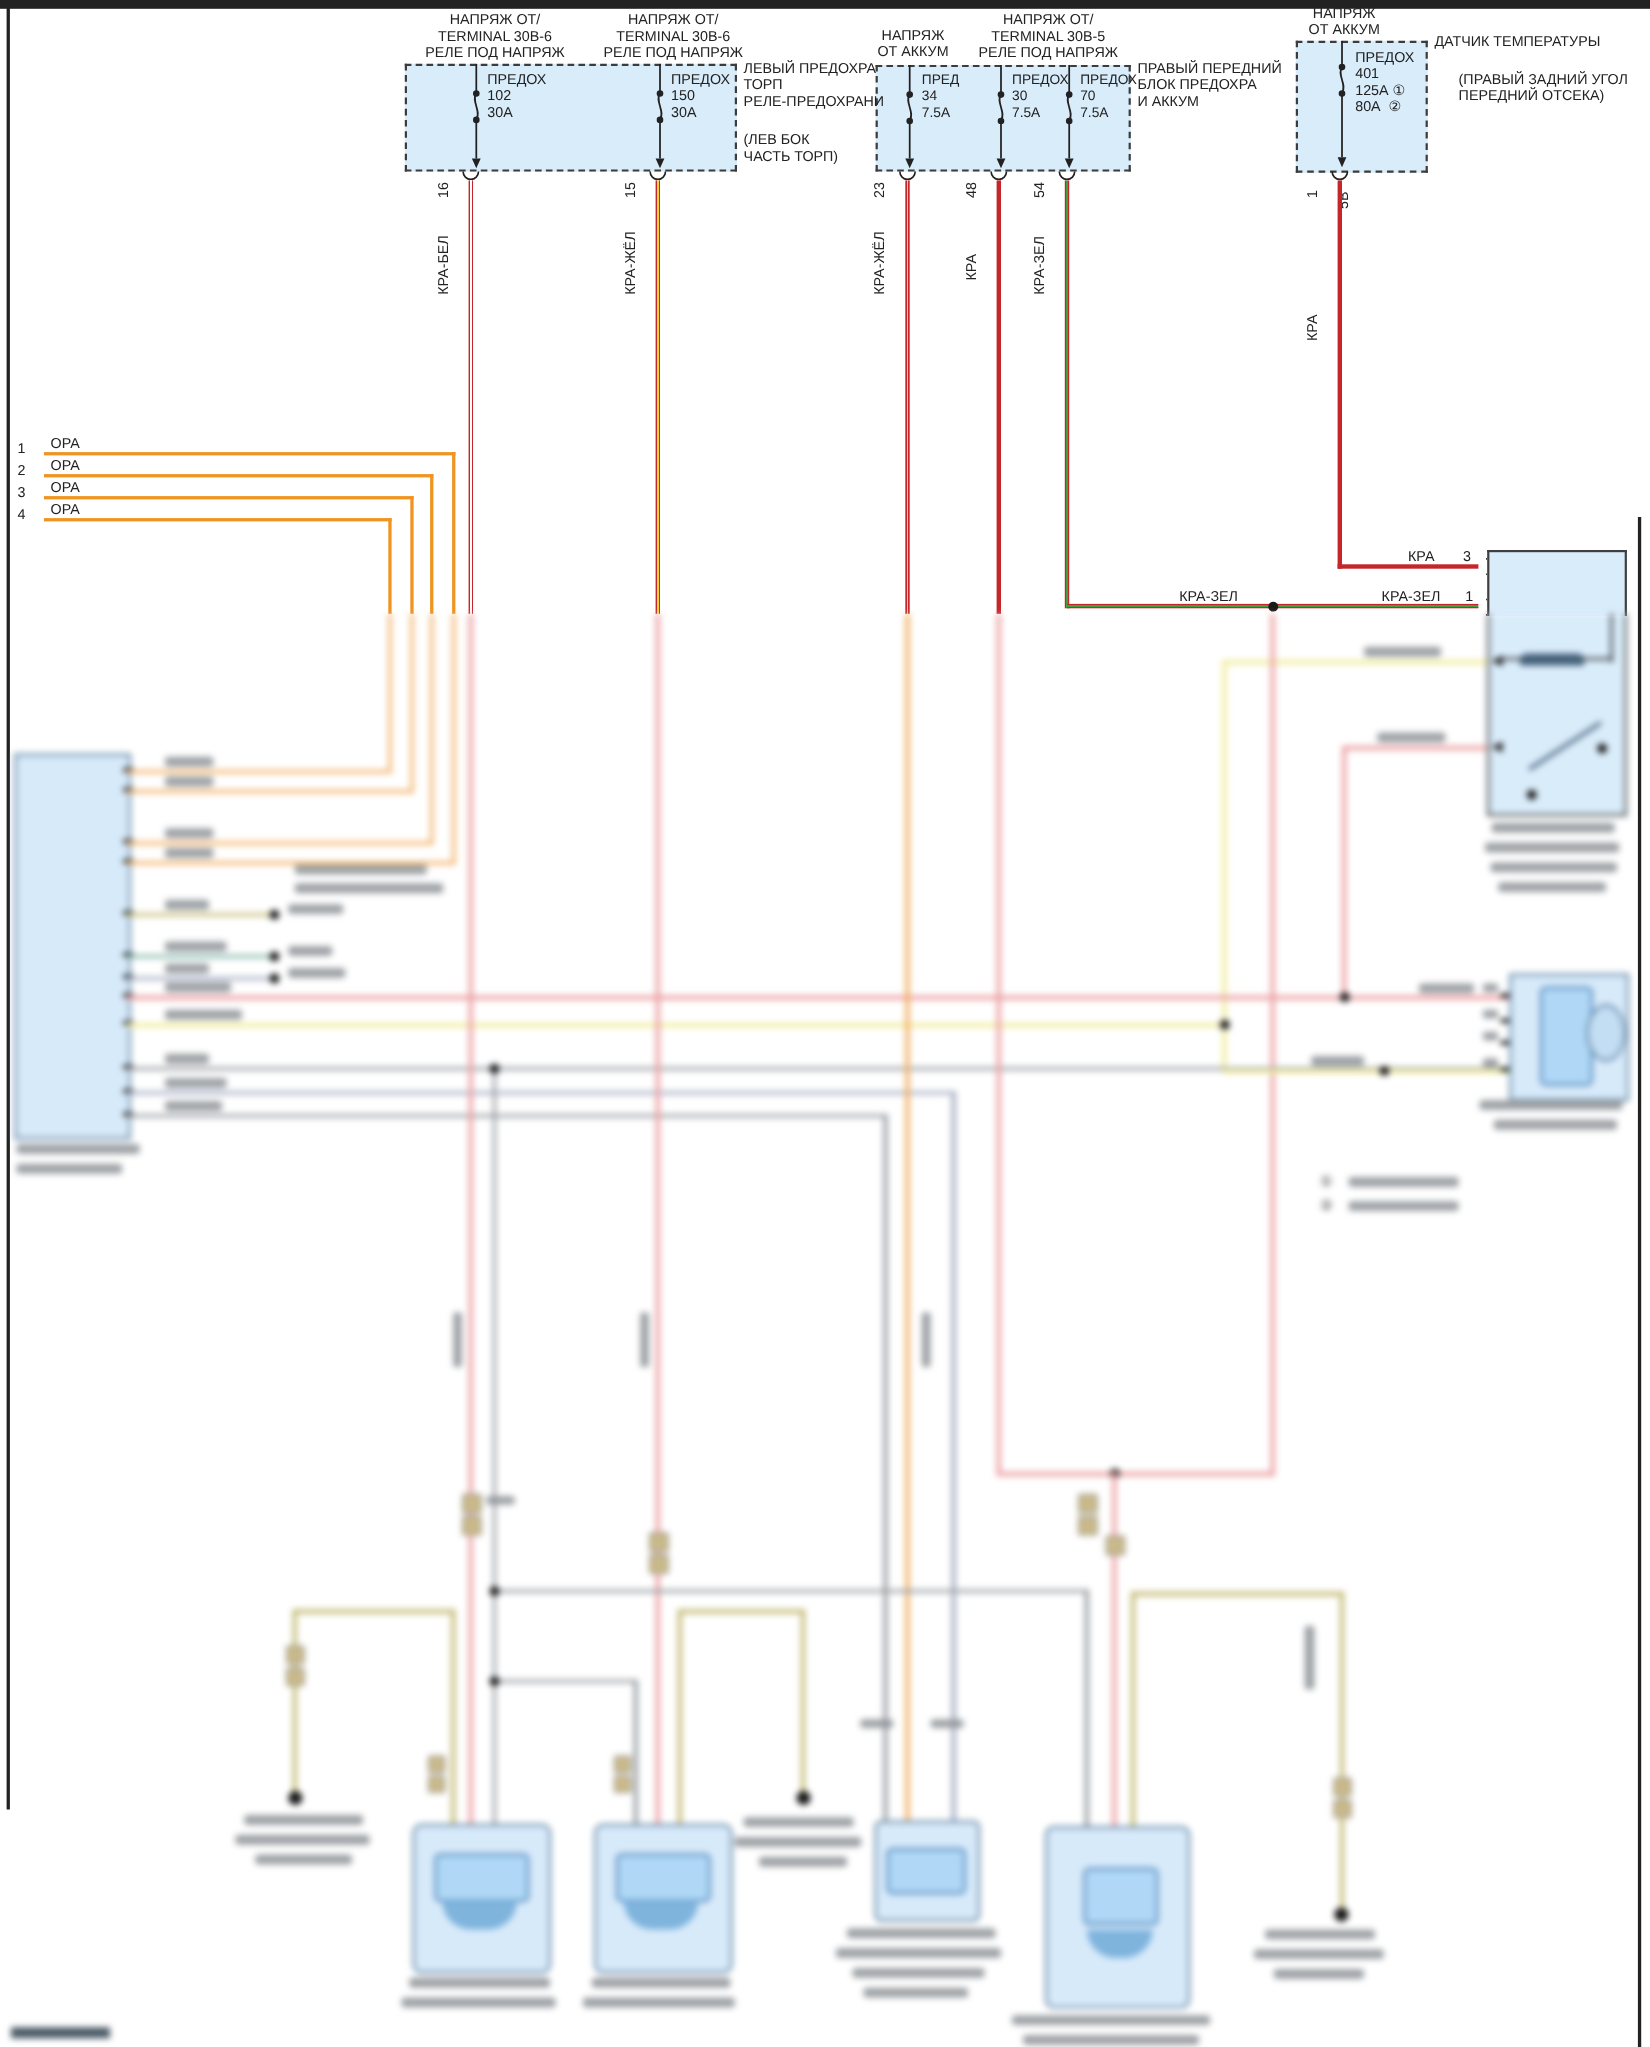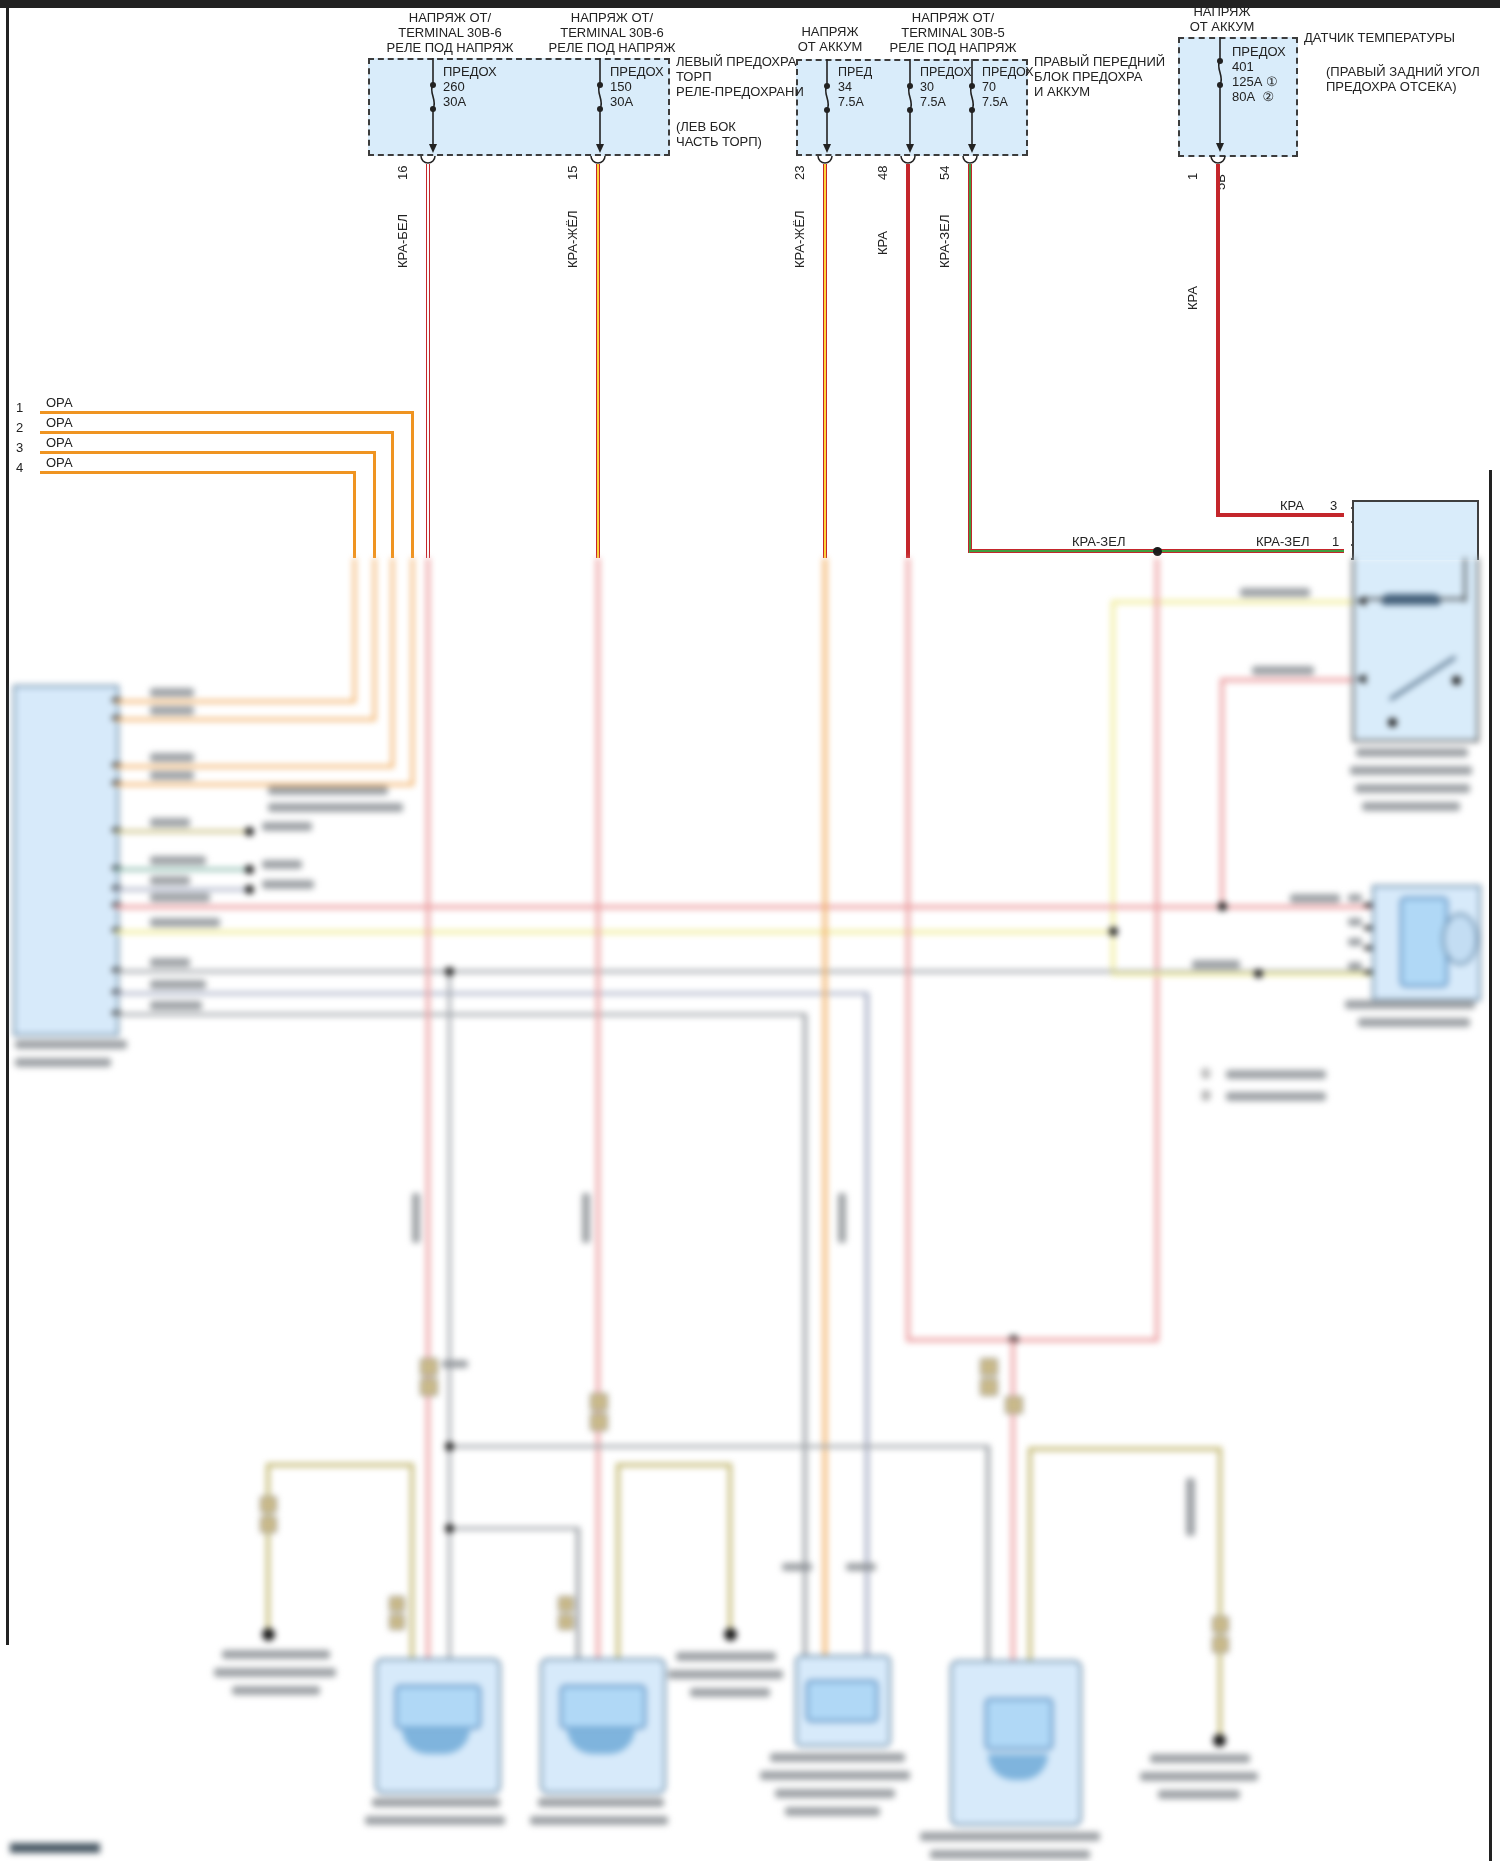--- a/index.html
+++ b/index.html
@@ -140,21 +140,21 @@
           <line x1="7" y1="48" x2="7" y2="106"></line>
         </g>
         <circle cx="7" cy="24" r="3" fill="#222"></circle>
         <circle cx="7" cy="48" r="3" fill="#222"></circle>
         <polygon points="3,106 11,106 7,115" fill="#222"></polygon>
       </svg>
   </div>
 
   <div class="abs txt" style="left:443px;top:64px;">
     <div>ПРЕДОХ</div>
-    <div>260</div>
+    <div>102</div>
     <div>30А</div>
   </div>
   <div class="abs txt" style="left:610px;top:64px;">
     <div>ПРЕДОХ</div>
     <div>150</div>
     <div>30А</div>
   </div>
   <div class="abs txt12" style="left:838px;top:65px;">
     <div>ПРЕД</div>
     <div>34</div>
@@ -189,21 +189,21 @@
   <div class="abs txt" style="left:1034px;top:54px;">
     <div>ПРАВЫЙ ПЕРЕДНИЙ</div>
     <div>БЛОК ПРЕДОХРА</div>
     <div>И АККУМ</div>
   </div>
   <div class="abs txt" style="left:1304px;top:30px;">
     <div>ДАТЧИК ТЕМПЕРАТУРЫ</div>
   </div>
   <div class="abs txt" style="left:1326px;top:64px;">
     <div>(ПРАВЫЙ ЗАДНИЙ УГОЛ</div>
-    <div>ПРЕДОХРА ОТСЕКА)</div>
+    <div>ПЕРЕДНИЙ ОТСЕКА)</div>
   </div>
 
   <div class="abs" style="left:419px;top:155px;">
       <svg width="18" height="9">
         <path d="M2,1 A7,7 0 0 0 16,1" fill="none" stroke="#222" stroke-width="1.5"></path>
       </svg>
     </div>
   <div class="abs" style="left:589px;top:155px;">
       <svg width="18" height="9">
         <path d="M2,1 A7,7 0 0 0 16,1" fill="none" stroke="#222" stroke-width="1.5"></path>

